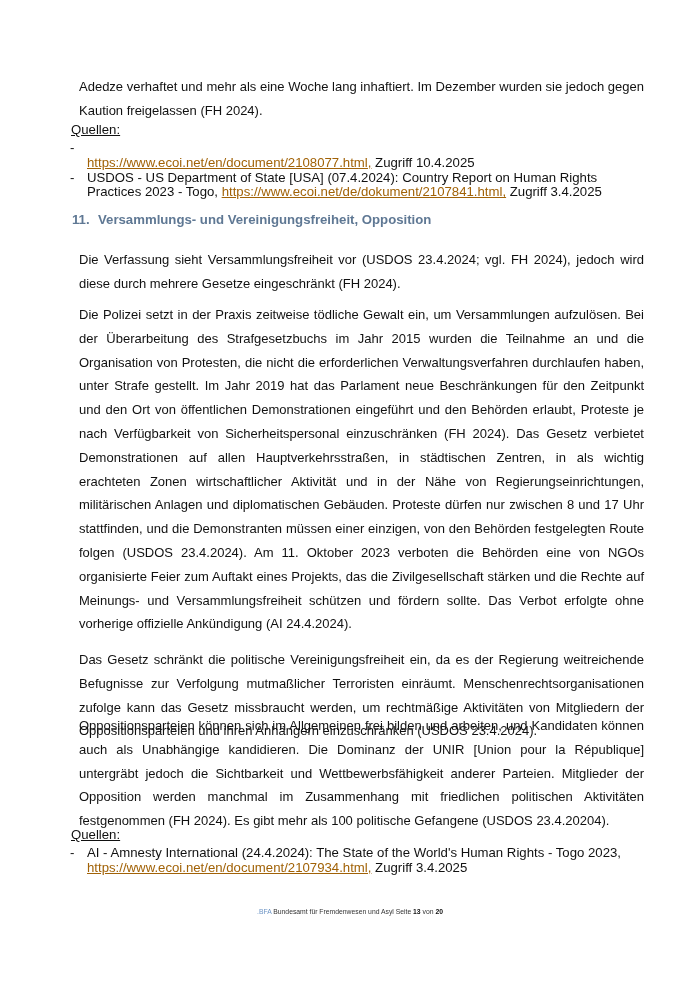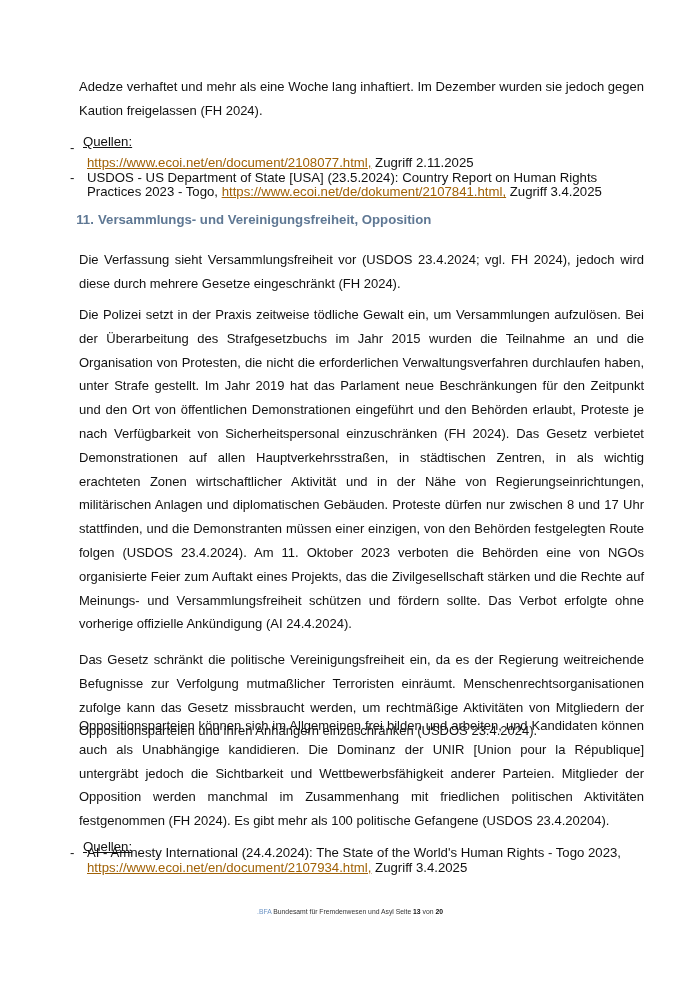--- a/index.html
+++ b/index.html
@@ -29,21 +29,21 @@
       position: absolute;
       left: 0;
       width: 565px;
     }
     .para.last-left { text-align: justify; text-align-last: left; }
     .sources-label {
       position: absolute;
       left: 0;
       font-size: 13.2px;
       text-decoration: underline;
-      margin: 16px;
+      margin: 4px;
       text-align: right;
     }
     .src-list {
       position: absolute;
       left: 0;
       width: 565px;
       margin: 0;
       padding: 0;
       list-style: none;
       font-size: 13.2px;
@@ -93,29 +93,29 @@
 <div class="page">
 
   <p class="para last-left" style="top:63px;">Adedze verhaftet und mehr als eine Woche lang inhaftiert. Im Dezember wurden sie jedoch gegen Kaution freigelassen (FH 2024).</p>
 
   <p class="sources-label" style="top:118px;">Quellen:</p>
 
   <ul class="src-list" style="top:141px;">
     <li class="src-item">
       <span class="src-dash">-</span>
       <br>
-      <a class="src-link">https://www.ecoi.net/en/document/2108077.html,</a><span> Zugriff 2.11.2025</span>
+      <a class="src-link">https://www.ecoi.net/en/document/2108077.html,</a><span> Zugriff 10.4.2025</span>
     </li>
     <li class="src-item">
       <span class="src-dash">-</span>
-      <span>USDOS - US Department of State [USA] (23.5.2024): Country Report on Human Rights Practices 2023 - Togo, </span><a class="src-link">https://www.ecoi.net/de/dokument/2107841.html,</a><span> Zugriff 3.4.2025</span>
+      <span>USDOS - US Department of State [USA] (07.4.2024): Country Report on Human Rights Practices 2023 - Togo, </span><a class="src-link">https://www.ecoi.net/de/dokument/2107841.html,</a><span> Zugriff 3.4.2025</span>
     </li>
   </ul>
 
-  <h2 class="heading" style="top:212px;text-align:center;">
+  <h2 class="heading" style="top:212px;">
     <span class="num">11.</span><span>Versammlungs- und Vereinigungsfreiheit, Opposition</span>
   </h2>
 
   <p class="para last-left" style="top:236px;">Die Verfassung sieht Versammlungsfreiheit vor (USDOS 23.4.2024; vgl. FH 2024), jedoch wird diese durch mehrere Gesetze eingeschränkt (FH 2024).</p>
 
   <p class="para last-left" style="top:291px;">Die Polizei setzt in der Praxis zeitweise tödliche Gewalt ein, um Versammlungen aufzulösen. Bei der Überarbeitung des Strafgesetzbuchs im Jahr 2015 wurden die Teilnahme an und die Organisation von Protesten, die nicht die erforderlichen Verwaltungsverfahren durchlaufen haben, unter Strafe gestellt. Im Jahr 2019 hat das Parlament neue Beschränkungen für den Zeitpunkt und den Ort von öffentlichen Demonstrationen eingeführt und den Behörden erlaubt, Proteste je nach Verfügbarkeit von Sicherheitspersonal einzuschränken (FH 2024). Das Gesetz verbietet Demonstrationen auf allen Hauptverkehrsstraßen, in städtischen Zentren, in als wichtig erachteten Zonen wirtschaftlicher Aktivität und in der Nähe von Regierungseinrichtungen, militärischen Anlagen und diplomatischen Gebäuden. Proteste dürfen nur zwischen 8 und 17 Uhr stattfinden, und die Demonstranten müssen einer einzigen, von den Behörden festgelegten Route folgen (USDOS 23.4.2024). Am 11. Oktober 2023 verboten die Behörden eine von NGOs organisierte Feier zum Auftakt eines Projekts, das die Zivilgesellschaft stärken und die Rechte auf Meinungs- und Versammlungsfreiheit schützen und fördern sollte. Das Verbot erfolgte ohne vorherige offizielle Ankündigung (AI 24.4.2024).</p>
 
   <p class="para last-left" style="top:636px;">Das Gesetz schränkt die politische Vereinigungsfreiheit ein, da es der Regierung weitreichende Befugnisse zur Verfolgung mutmaßlicher Terroristen einräumt. Menschenrechtsorganisationen zufolge kann das Gesetz missbraucht werden, um rechtmäßige Aktivitäten von Mitgliedern der Oppositionsparteien und ihren Anhängern einzuschränken (USDOS 23.4.2024).</p>
 
   <p class="para last-left" style="top:702px;">Oppositionsparteien können sich im Allgemeinen frei bilden und arbeiten, und Kandidaten können auch als Unabhängige kandidieren. Die Dominanz der UNIR [Union pour la République] untergräbt jedoch die Sichtbarkeit und Wettbewerbsfähigkeit anderer Parteien. Mitglieder der Opposition werden manchmal im Zusammenhang mit friedlichen politischen Aktivitäten festgenommen (FH 2024). Es gibt mehr als 100 politische Gefangene (USDOS 23.4.20204).</p>

